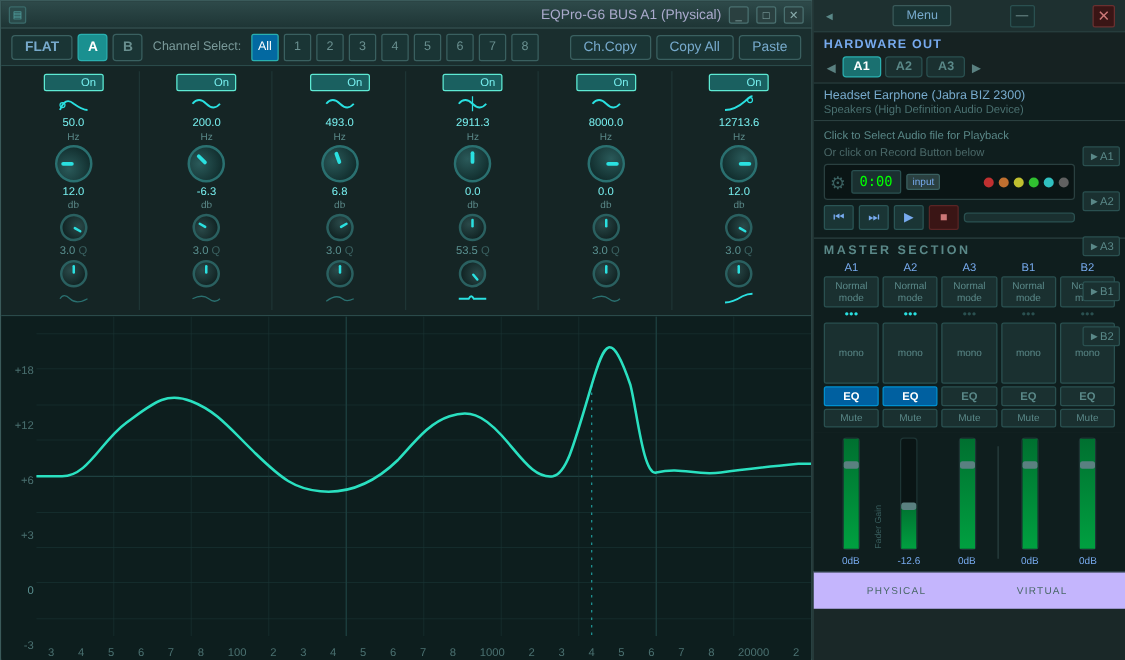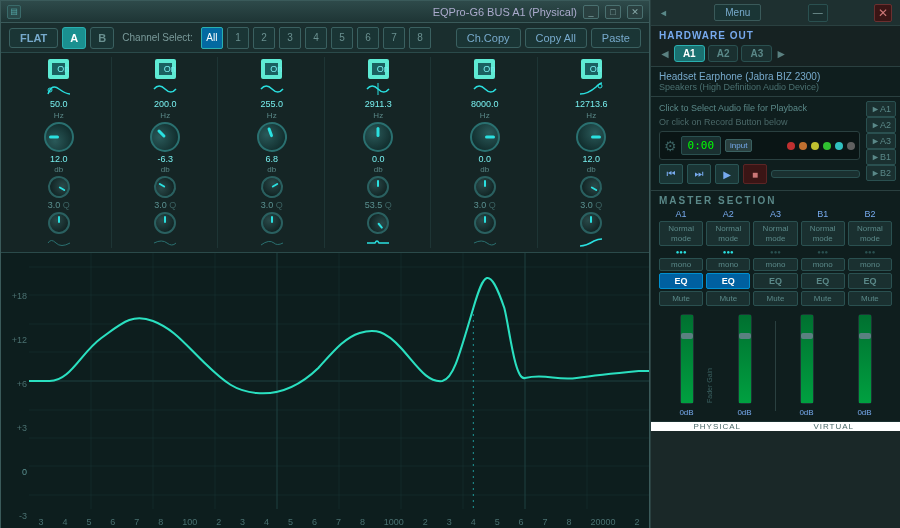--- a/index.html
+++ b/index.html
@@ -158,27 +158,27 @@
       align-items: center;
       flex: 1;
       padding: 2px 2px;
       border-right: 1px solid #1e3535;
       gap: 2px;
     }
     .eq-band:last-child { border-right: none; }
 
     .band-on-btn {
       background: #1a6060;
-      border: 4px solid #5eead4;
+      border: 1px solid #5eead4;
       color: #7ee;
       font-size: 9px;
       padding: 1px 5px;
       border-radius: 2px;
       cursor: pointer;
-      width: 21px; text-align: right;
+      width: 48px; text-align: right;
     }
 
     .band-type-icon {
       width: 28px; height: 18px;
       display: flex; align-items: center; justify-content: center;
     }
 
     .band-type-svg {
       width: 26px; height: 16px;
     }
@@ -450,24 +450,24 @@
 
     .progress-fill {
       height: 100%;
       background: #3a6060;
       width: 0%;
     }
 
     
     .output-buttons {
       position: absolute;
-      right: 0; top: 0;
+      right: 0; top: 16px;
       display: flex;
       flex-direction: column;
-      gap: 0;
+      gap: 20px;
       padding: 4px;
     }
 
     .out-btn {
       background: #1a3030;
       border: 1px solid #2a5050;
       color: #5a8888;
       font-size: 9px;
       padding: 2px 4px;
       border-radius: 2px;
@@ -513,21 +513,21 @@
       cursor: pointer;
       width: 100%;
       line-height: 1.2;
     }
 
     .ch-mono-btn {
       background: #1a3030;
       border: 1px solid #2a5050;
       color: #5a8888;
       font-size: 8px;
-      padding: 1px 3px;
+      padding: 19px 3px;
       border-radius: 2px;
       cursor: pointer;
       width: 100%;
       text-align: center;
     }
 
     .ch-eq-btn {
       font-size: 9px;
       padding: 2px 4px;
       border-radius: 2px;
@@ -571,22 +571,22 @@
     .fader-channel {
       flex: 1;
       display: flex;
       flex-direction: column;
       align-items: center;
       gap: 2px;
     }
 
     .bottom-labels {
       display: flex;
-      padding: 0 8px;
-      background: #ffffff;
+      padding: 10px 8px;
+      background: #c4b5fd;
       border-top: 1px solid #1a3030;
       align-items: center;
     }
 
     .bottom-label-physical {
       flex: 1;
       color: #4a6868;
       font-size: 8px;
       letter-spacing: 1px;
       text-align: center;
@@ -697,21 +697,21 @@
       </div>
     </div>
 
     <div class="eq-band">
       <button class="band-on-btn">On</button>
       <div class="band-type-icon">
         <svg class="band-type-svg" viewBox="0 0 26 16">
           <path d="M2 8 Q7 2 13 8 Q19 14 24 8" stroke="#2ae0e0" stroke-width="1.5" fill="none"></path>
         </svg>
       </div>
-      <div class="freq-display">255.0</div>
+      <div class="freq-display">493.0</div>
       <div class="freq-unit">Hz</div>
       <div class="knob-container">
         <div class="knob" style="transform: rotate(-20deg)"></div>
       </div>
       <div class="gain-display">
         <span>6.8</span><br><span style="color:#5a8888; font-size:8px">db</span>
       </div>
       <div class="knob-container">
         <div class="knob-small" style="transform: rotate(60deg)"></div>
       </div>
@@ -1044,20 +1044,27 @@
 
     <div class="fader-channel">
       <div style="width:14px; height:90px; background:#0a1515; border:1px solid #1e3535; border-radius:3px; position:relative; overflow:visible;">
         <div style="position:absolute; bottom:0; left:0; right:0; height:100%; background:linear-gradient(to top, #00a040, #007030);"></div>
         <div style="position:absolute; width:100%; height:6px; background:#5a8080; border-radius:2px; left:0; top:20%;"></div>
         <div style="position:absolute; right:-20px; top:0; bottom:0; writing-mode:vertical-rl; transform:rotate(180deg); color:#3a6060; font-size:7px; display:flex; align-items:center;">Fader Gain</div>
       </div>
       <div style="color:#7ae; font-size:8px; text-align:center; margin-top:2px;">0dB</div>
     </div>
 
+    <div class="fader-channel">
+      <div style="width:14px; height:90px; background:#0a1515; border:1px solid #1e3535; border-radius:3px; position:relative; overflow:visible;">
+        <div style="position:absolute; bottom:0; left:0; right:0; height:40%; background:linear-gradient(to top, #00a040, #007030);"></div>
+        <div style="position:absolute; width:100%; height:6px; background:#5a8080; border-radius:2px; left:0; top:58%;"></div>
+      </div>
+      <div style="color:#7ae; font-size:8px; text-align:center; margin-top:2px;">-12.6</div>
+    </div>
 
     <div class="fader-channel">
       <div style="width:14px; height:90px; background:#0a1515; border:1px solid #1e3535; border-radius:3px; position:relative;">
         <div style="position:absolute; bottom:0; left:0; right:0; height:100%; background:linear-gradient(to top, #00a040, #007030);"></div>
         <div style="position:absolute; width:100%; height:6px; background:#5a8080; border-radius:2px; left:0; top:20%;"></div>
       </div>
       <div style="color:#7ae; font-size:8px; text-align:center; margin-top:2px;">0dB</div>
     </div>
 
     <div style="width:1px; height:90px; background:#2a4040; align-self:center;"></div>

